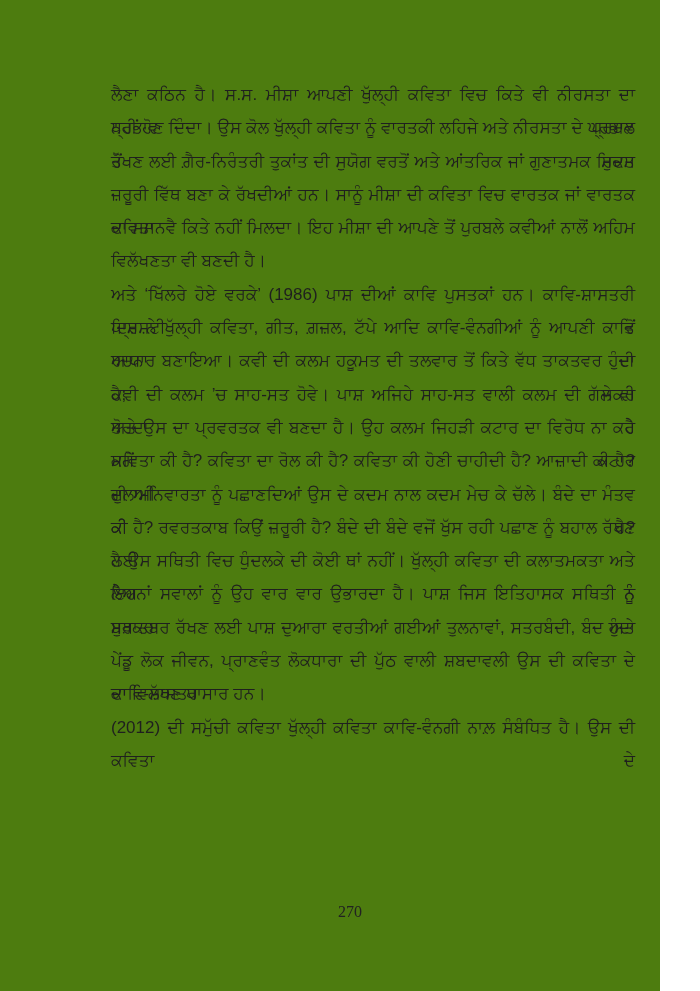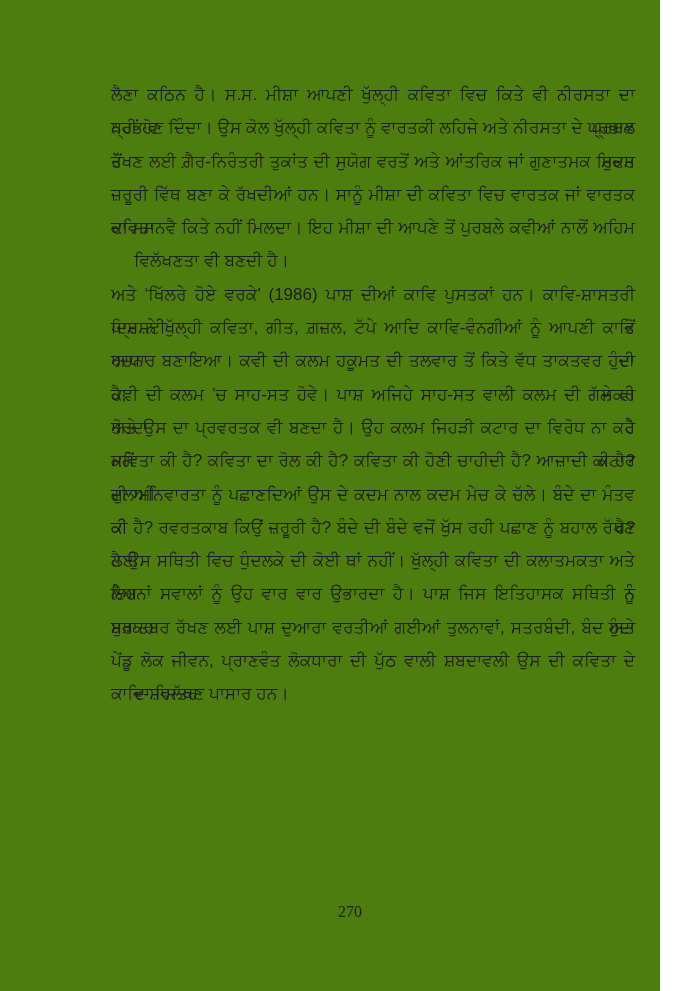--- a/index.html
+++ b/index.html
@@ -28,21 +28,20 @@
     line-height: 33.3px;
     font-size: 17px;
     text-align: justify;
     text-align-last: justify;
     white-space: normal;
     overflow: visible;
   }
   .line.end {
     text-align: right;
     text-align-last: left;
-    margin-left: 23px;
   }
   .line.ind {
     padding-left: 47px;
   }
   .page-number {
     position: absolute;
     left: 0;
     top: 903px;
     width: 700px;
     text-align: center;
@@ -68,15 +67,16 @@
     <div class="line">ਕਵੀ ਦੀ ਕਲਮ ’ਚ ਸਾਹ-ਸਤ ਹੋਵੇ। ਪਾਸ਼ ਅਜਿਹੇ ਸਾਹ-ਸਤ ਵਾਲੀ ਕਲਮ ਦੀ ਗੱਲ ਵੀ ਤੋਰਦਾ ਹੈ</div>
     <div class="line">ਅਤੇ ਉਸ ਦਾ ਪ੍ਰਵਰਤਕ ਵੀ ਬਣਦਾ ਹੈ। ਉਹ ਕਲਮ ਜਿਹੜੀ ਕਟਾਰ ਦਾ ਵਿਰੋਧ ਨਾ ਕਰੇ ਸਗੋਂ ਕਟਾਰ</div>
     <div class="line">ਕਵਿਤਾ ਕੀ ਹੈ? ਕਵਿਤਾ ਦਾ ਰੋਲ ਕੀ ਹੈ? ਕਵਿਤਾ ਕੀ ਹੋਣੀ ਚਾਹੀਦੀ ਹੈ? ਆਜ਼ਾਦੀ ਕੀ ਹੈ? ਗੁਲਾਮੀ</div>
     <div class="line">ਦੀ ਅਨਿਵਾਰਤਾ ਨੂੰ ਪਛਾਣਦਿਆਂ ਉਸ ਦੇ ਕਦਮ ਨਾਲ ਕਦਮ ਮੇਚ ਕੇ ਚੱਲੇ। ਬੰਦੇ ਦਾ ਮੰਤਵ ਕੀ ਹੈ?</div>
     <div class="line">ਕੀ ਹੈ? ਰਵਰਤਕਾਬ ਕਿਉਂ ਜ਼ਰੂਰੀ ਹੈ? ਬੰਦੇ ਦੀ ਬੰਦੇ ਵਜੋਂ ਖੁੱਸ ਰਹੀ ਪਛਾਣ ਨੂੰ ਬਹਾਲ ਰੱਖਣ ਲਈ</div>
     <div class="line">ਹੈ ਉਸ ਸਥਿਤੀ ਵਿਚ ਧੁੰਦਲਕੇ ਦੀ ਕੋਈ ਥਾਂ ਨਹੀਂ। ਖੁੱਲ੍ਹੀ ਕਵਿਤਾ ਦੀ ਕਲਾਤਮਕਤਾ ਅਤੇ ਲੈਅ ਨੂੰ</div>
     <div class="line">ਇਹਨਾਂ ਸਵਾਲਾਂ ਨੂੰ ਉਹ ਵਾਰ ਵਾਰ ਉਭਾਰਦਾ ਹੈ। ਪਾਸ਼ ਜਿਸ ਇਤਿਹਾਸਕ ਸਥਿਤੀ ਨੂੰ ਮੁਖ਼ਾਤਬ ਹੁੰਦਾ</div>
     <div class="line">ਬਰਕਰਾਰ ਰੱਖਣ ਲਈ ਪਾਸ਼ ਦੁਆਰਾ ਵਰਤੀਆਂ ਗਈਆਂ ਤੁਲਨਾਵਾਂ, ਸਤਰਬੰਦੀ, ਬੰਦ ਅਤੇ</div>
     <div class="line">ਪੇਂਡੂ ਲੋਕ ਜੀਵਨ, ਪ੍ਰਾਣਵੰਤ ਲੋਕਧਾਰਾ ਦੀ ਪੁੱਠ ਵਾਲੀ ਸ਼ਬਦਾਵਲੀ ਉਸ ਦੀ ਕਵਿਤਾ ਦੇ ਕਾਵਿ-ਸ਼ਾਸਤਰ</div>
     <div class="line end">ਦਾ ਵਿਲੱਖਣ ਪਾਸਾਰ ਹਨ।</div>
+    <div class="line">(2012) ਦੀ ਸਮੁੱਚੀ ਕਵਿਤਾ ਖੁੱਲ੍ਹੀ ਕਵਿਤਾ ਕਾਵਿ-ਵੰਨਗੀ ਨਾਲ਼ ਸੰਬੰਧਿਤ ਹੈ। ਉਸ ਦੀ ਕਵਿਤਾ ਦੇ</div>
   </div>
   <div class="page-number">270</div>
 </div>
 
 </body></html>

